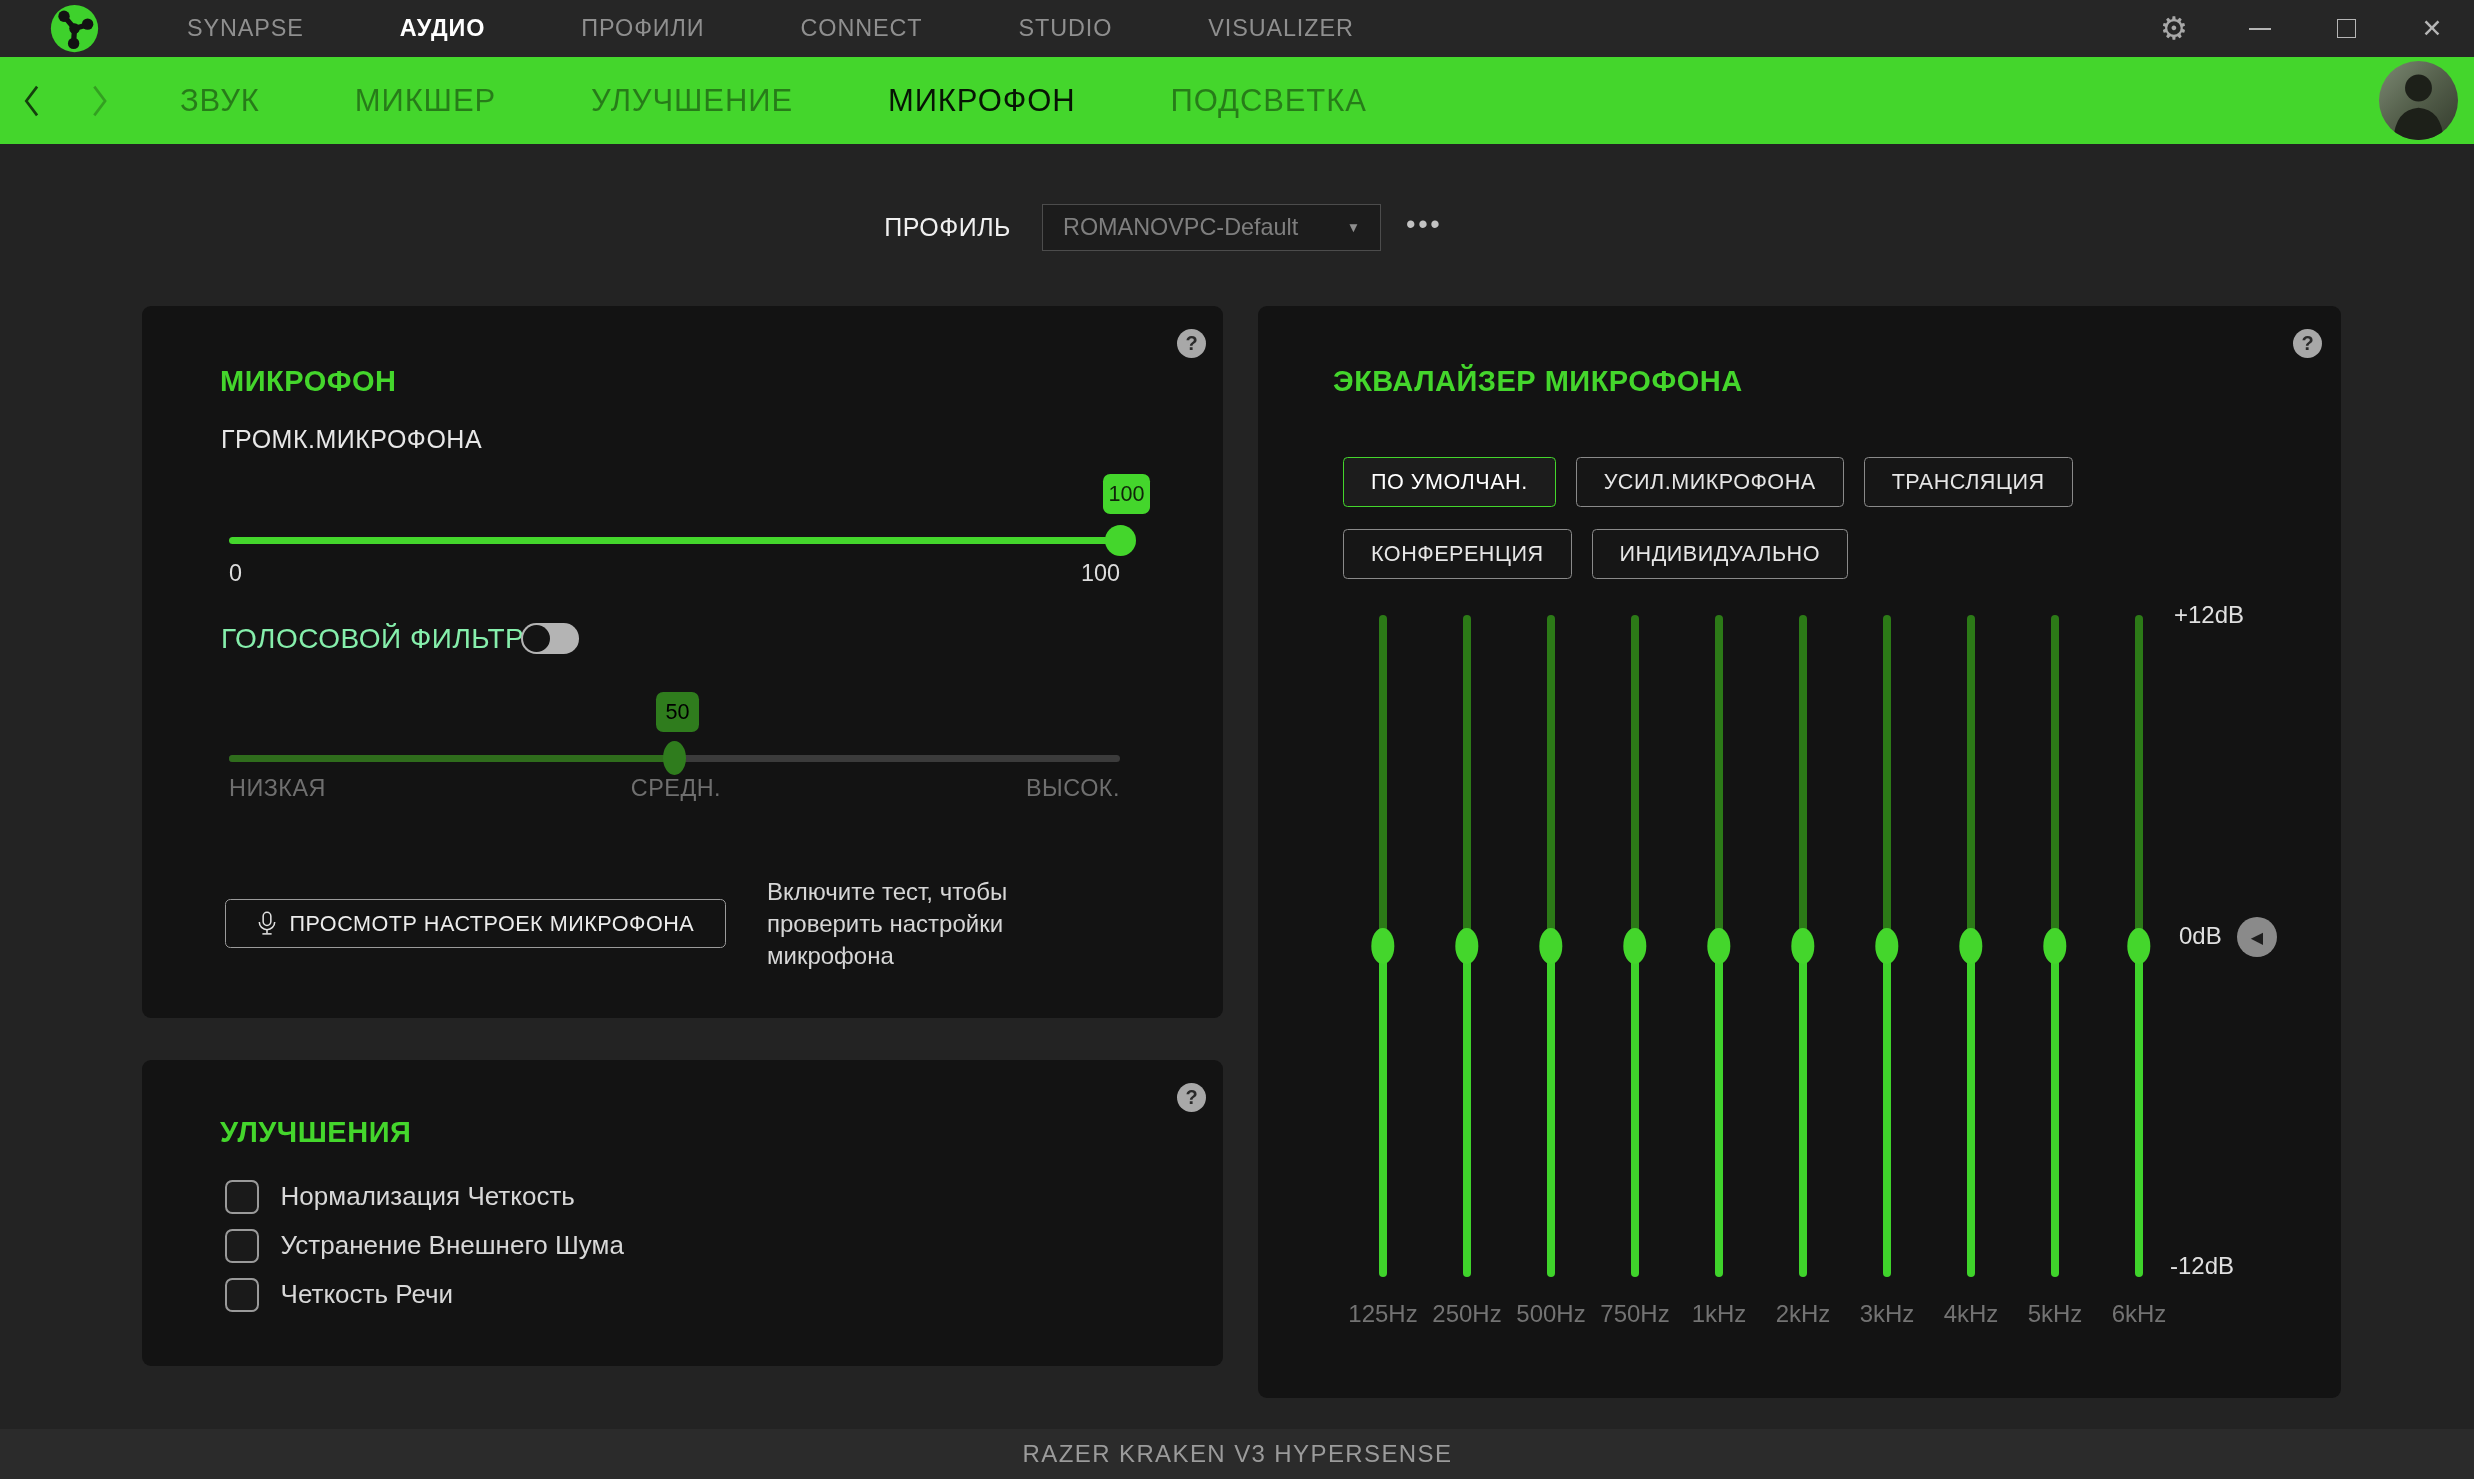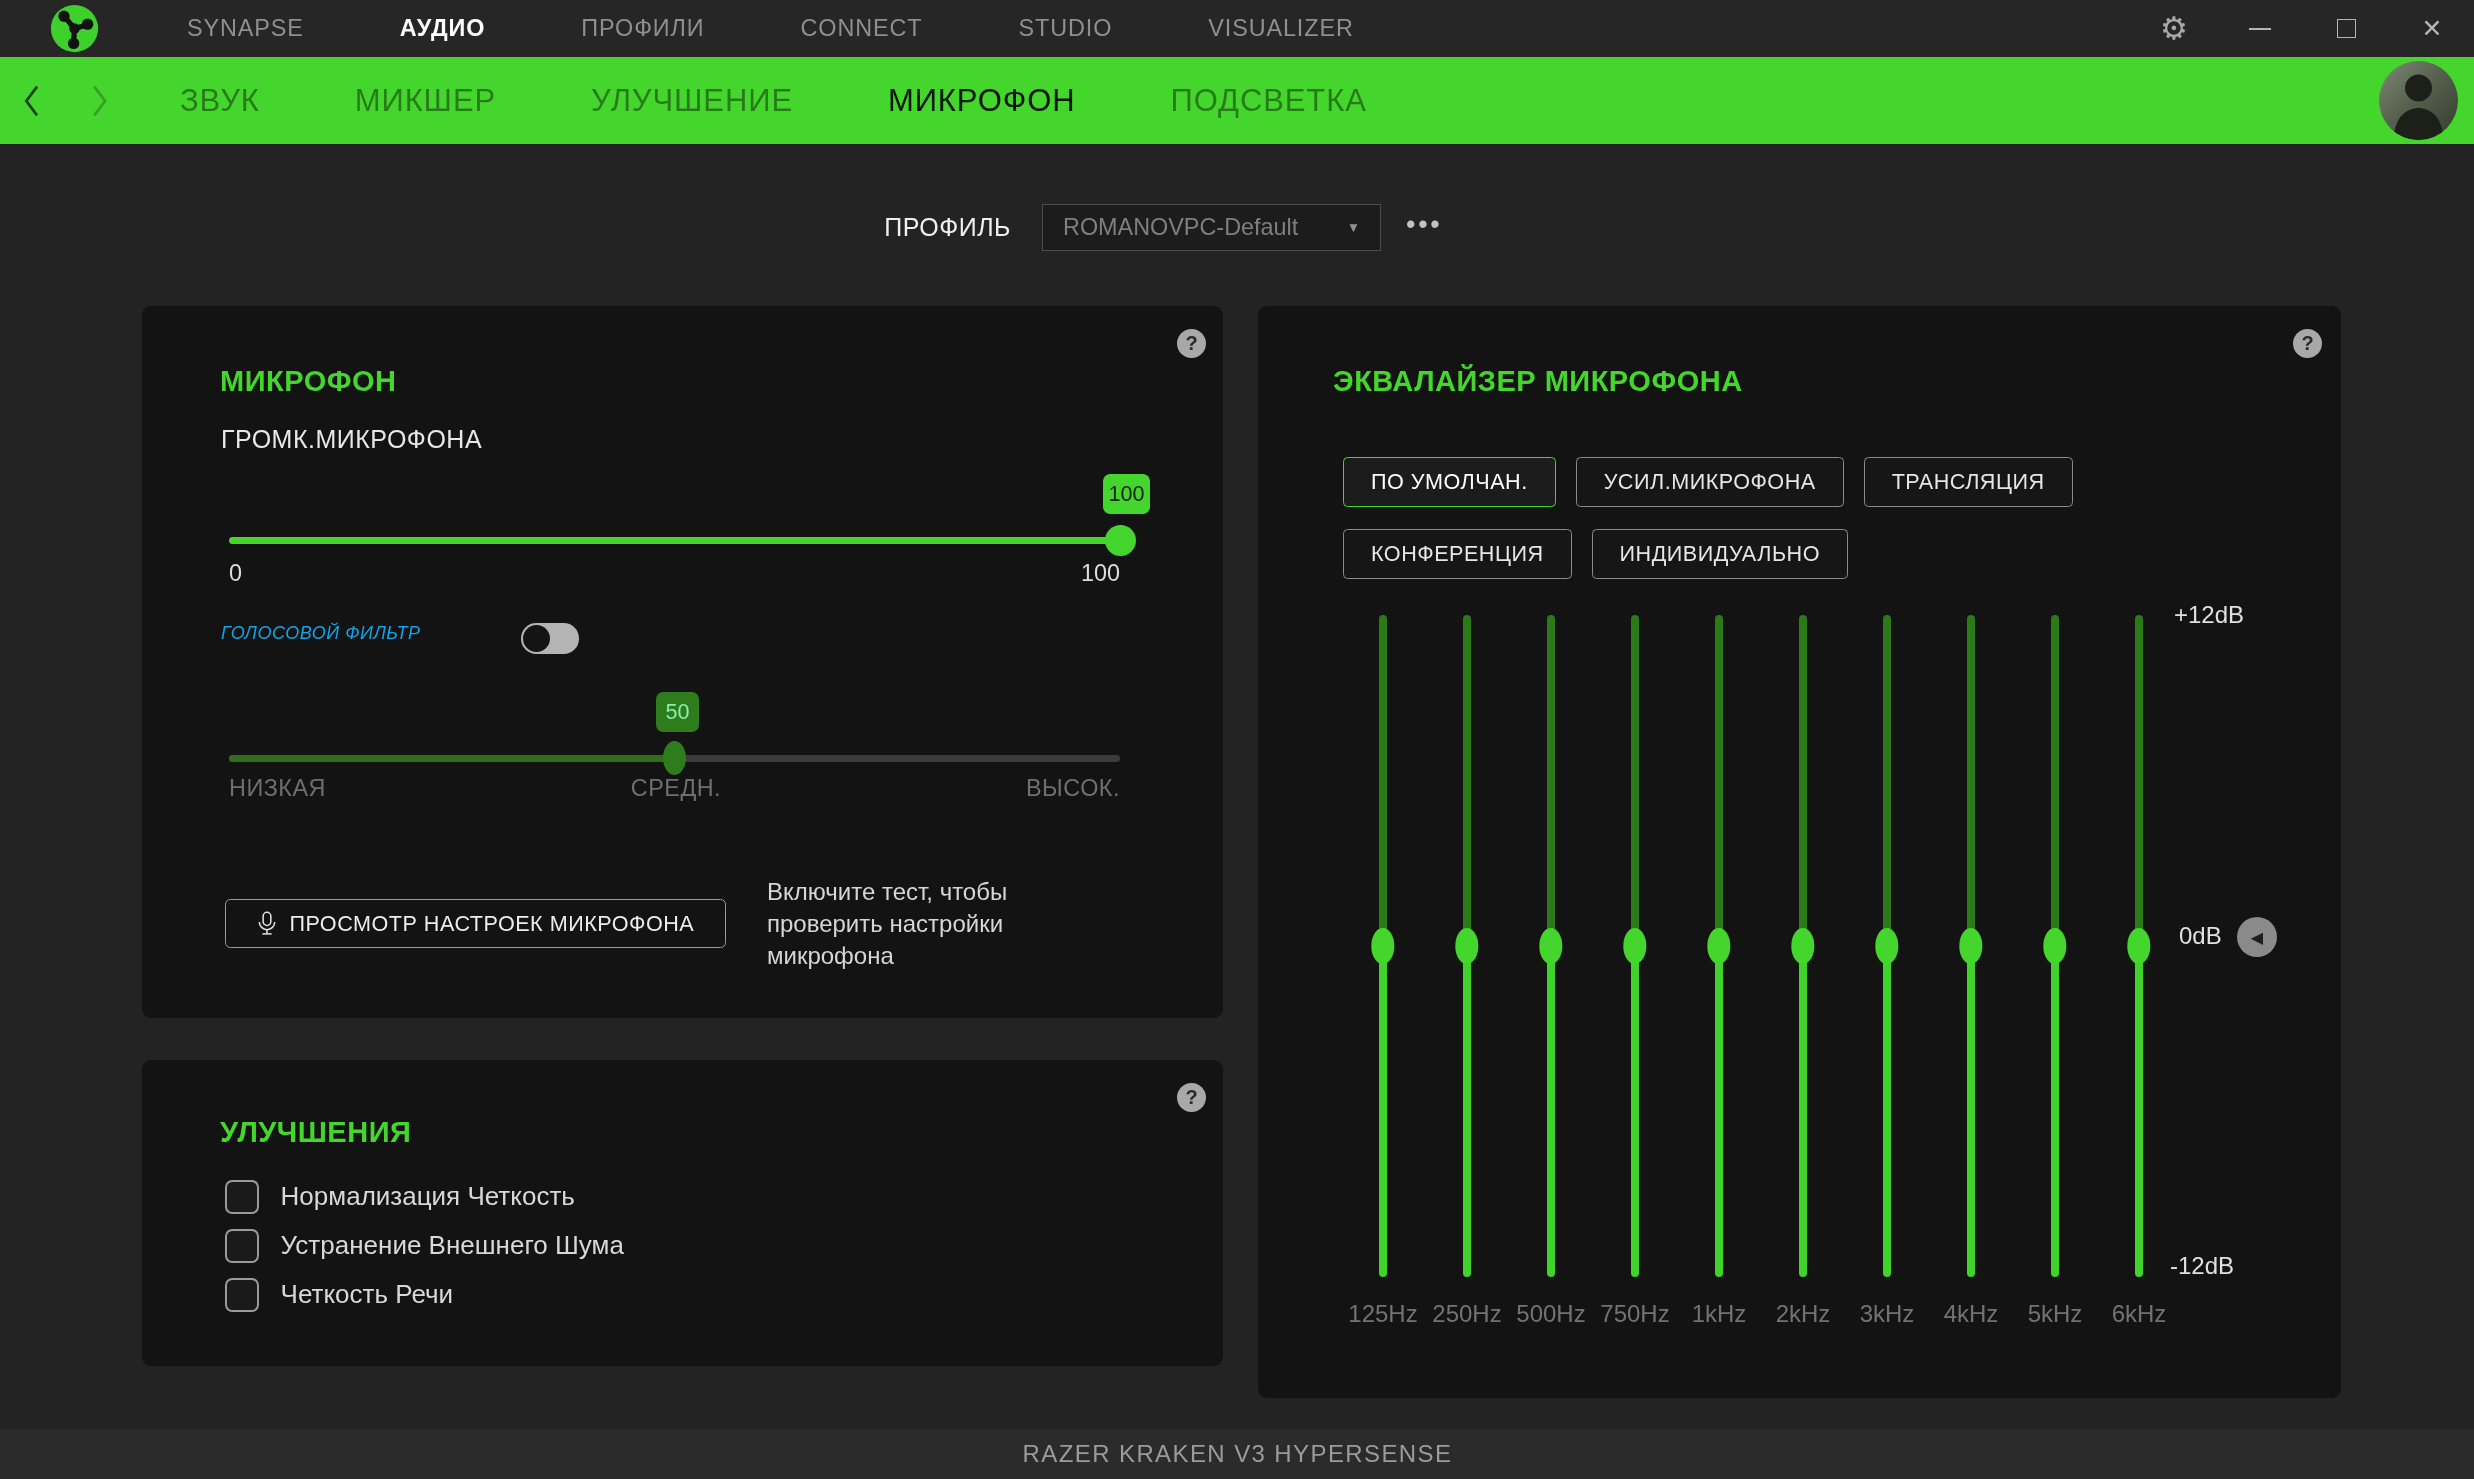--- a/index.html
+++ b/index.html
@@ -82,32 +82,32 @@
     display:flex; align-items:center; justify-content:center; cursor:pointer;
   }
 
   
   .vol-label { position:absolute; left:79px; top:119px; font-size:25px; color:#e8e8e8; letter-spacing:0.5px; }
   .badge {
     position:absolute; border-radius:7.2px; display:flex; align-items:center; justify-content:center;
     font-size:21.6px;
   }
   .badge-100 { left:961px; top:168px; width:47px; height:40px; background:#44d62c; color:#10240a; }
-  .badge-50  { left:514px;  top:386px; width:43px; height:40px; background:#2f7c1d; color:#86efac; }
+  .badge-50  { left:514px;  top:386px; width:43px; height:40px; background:#2f7c1d; color:#000000; }
   .h-track { position:absolute; left:87px; width:891px; height:7.2px; border-radius:3.6px; cursor:pointer; }
   .vol-track { top:231px; background:#44d62c; }
   .vol-knob {
     position:absolute; left:963px; top:219px; width:31px; height:31px; border-radius:50%;
     background:#44d62c; cursor:pointer;
   }
   .vol-scale {
     position:absolute; left:87px; top:254px; width:891px; display:flex; justify-content:space-between;
     font-size:23.4px; color:#dcdcdc;
   }
-  .vf-label { position:absolute; left:79px; top:317px; font-size:18px; color:#0ea5e9; letter-spacing:0.5px;font-style:italic; }
+  .vf-label { position:absolute; left:79px; top:317px; font-size:28px; color:#86efac; letter-spacing:0.5px; }
   .toggle {
     position:absolute; left:379px; top:317px; width:58px; height:31px; border-radius:15.3px;
     background:#b4b4b4; cursor:pointer;
   }
   .toggle .knob {
     position:absolute; left:1.8px; top:1.8px; width:27px; height:27px; border-radius:50%;
     background:#141414;
   }
   .vf-track { top:449px; background:#3b3b3b; }
   .vf-fill { position:absolute; left:0; top:0; width:50%; height:7.2px; border-radius:3.6px; background:#2f6d1c; }

